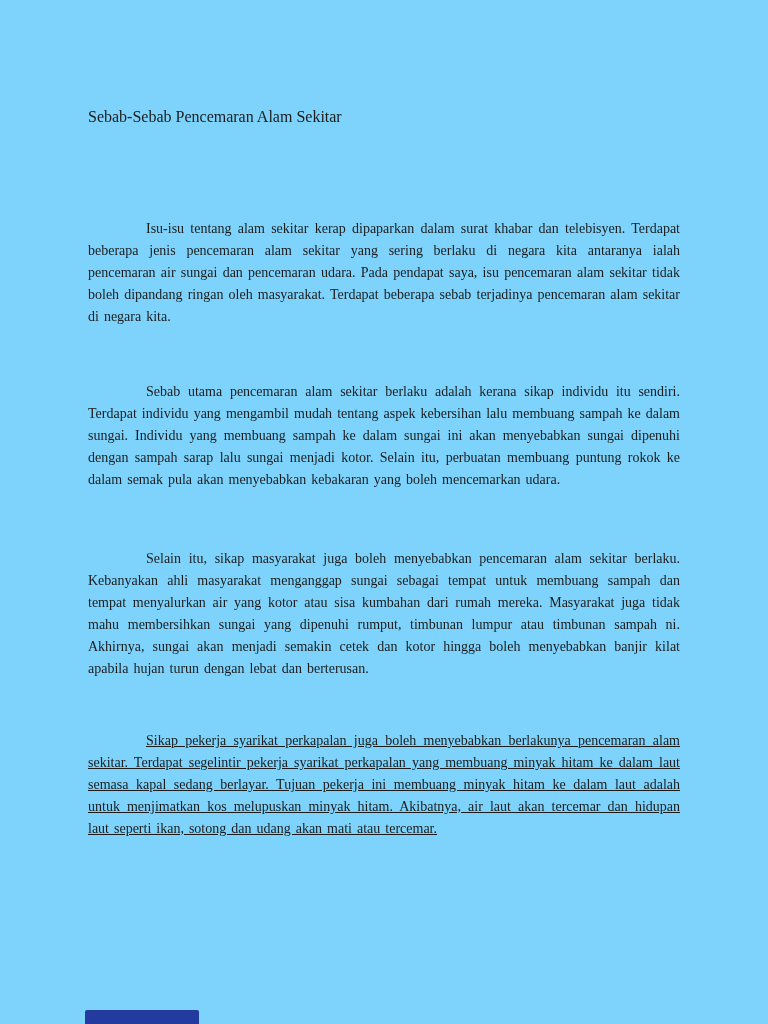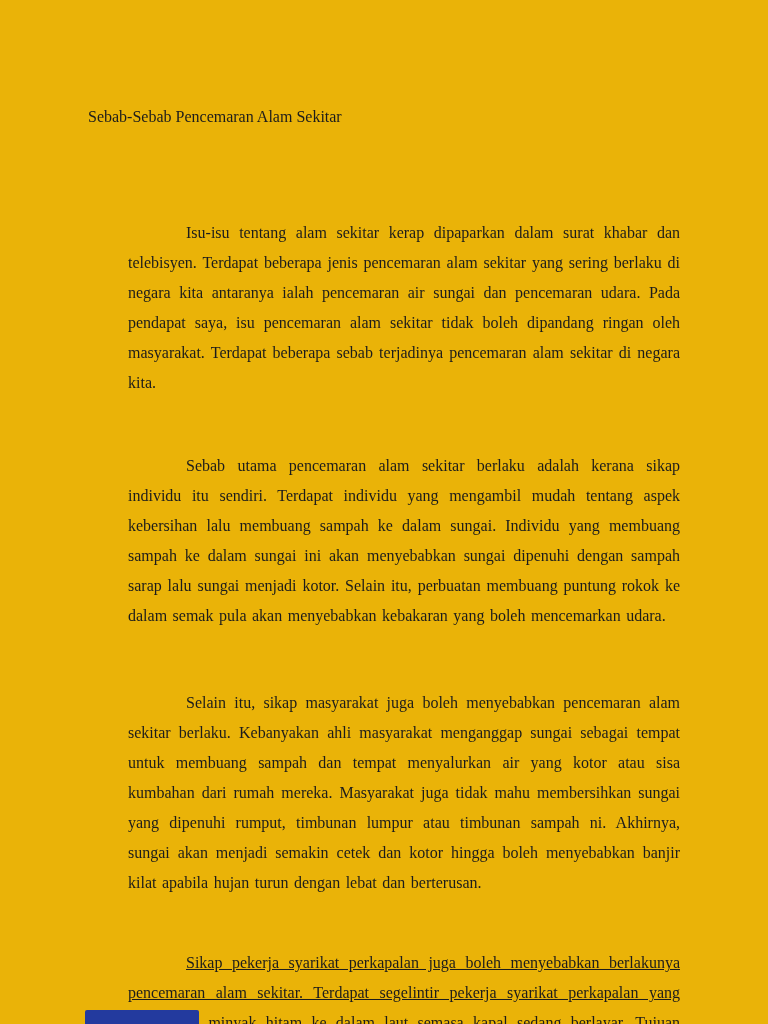--- a/index.html
+++ b/index.html
@@ -6,40 +6,39 @@
   html, body {
     width: 768px;
     height: 1024px;
     background: #ffffff;
     font-family: "Liberation Serif", "DejaVu Serif", serif;
   }
   .page {
     position: relative;
     width: 768px;
     height: 1024px;
-    background: #eab308;
+    background: #7dd3fc;
     overflow: hidden;
     padding: 0 88px;
     color: #1c1c1c;
   }
   .doc-title {
     margin-top: 106px;
     font-size: 16px;
     font-weight: normal;
     line-height: 22px;
     color: #1c1c1c;
   }
   .para {
-    font-size: 16px;
-    line-height: 30px;
+    font-size: 14px;
+    line-height: 22px;
     text-align: justify;
     text-indent: 58px;
     color: #1c1c1c;
     word-spacing: 1.5px;
-    margin-left: 40px;
   }
   .para-1 { margin-top: 90px; }
   .para-2 { margin-top: 53px; }
   .para-3 { margin-top: 57px; }
   .para-4 { margin-top: 50px; text-decoration: underline; }
   .bottom-banner {
     position: absolute;
     left: 85px;
     bottom: 0;
     width: 114px;

